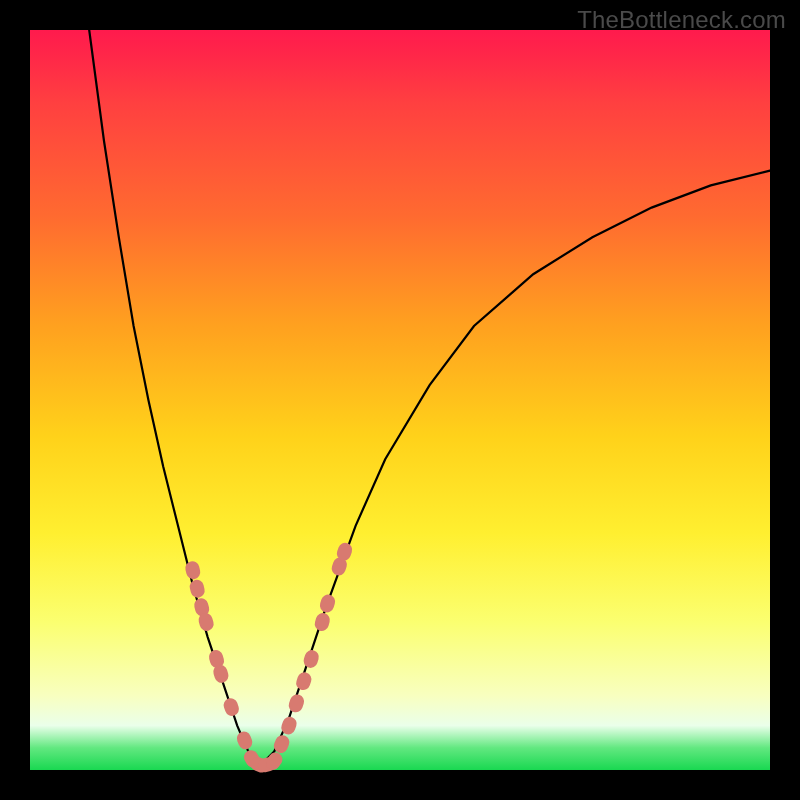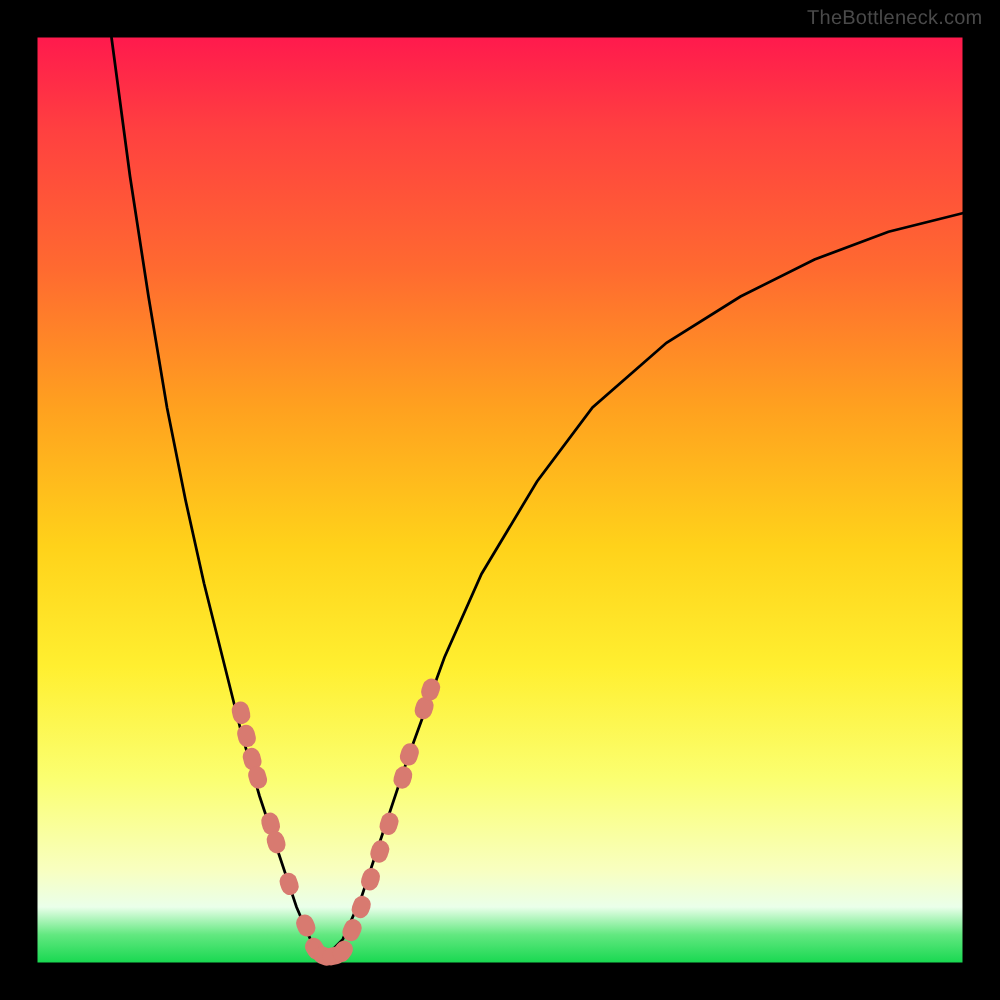--- a/index.html
+++ b/index.html
@@ -39,21 +39,21 @@
       #eaffea 94%,
       #62e880 97%,
       #19d851 100%
     );
   }
   .watermark {
     position: absolute;
     top: 6px;
     right: 14px;
     color: #4a4a4a;
-    font-size: 16px;
+    font-size: 24px;
     font-weight: 400;
     letter-spacing: 0.2px;
     user-select: none;
     text-align: center;
   }
   svg.curve {
     position: absolute;
     left: 0;
     top: 0;
     width: 740px;

